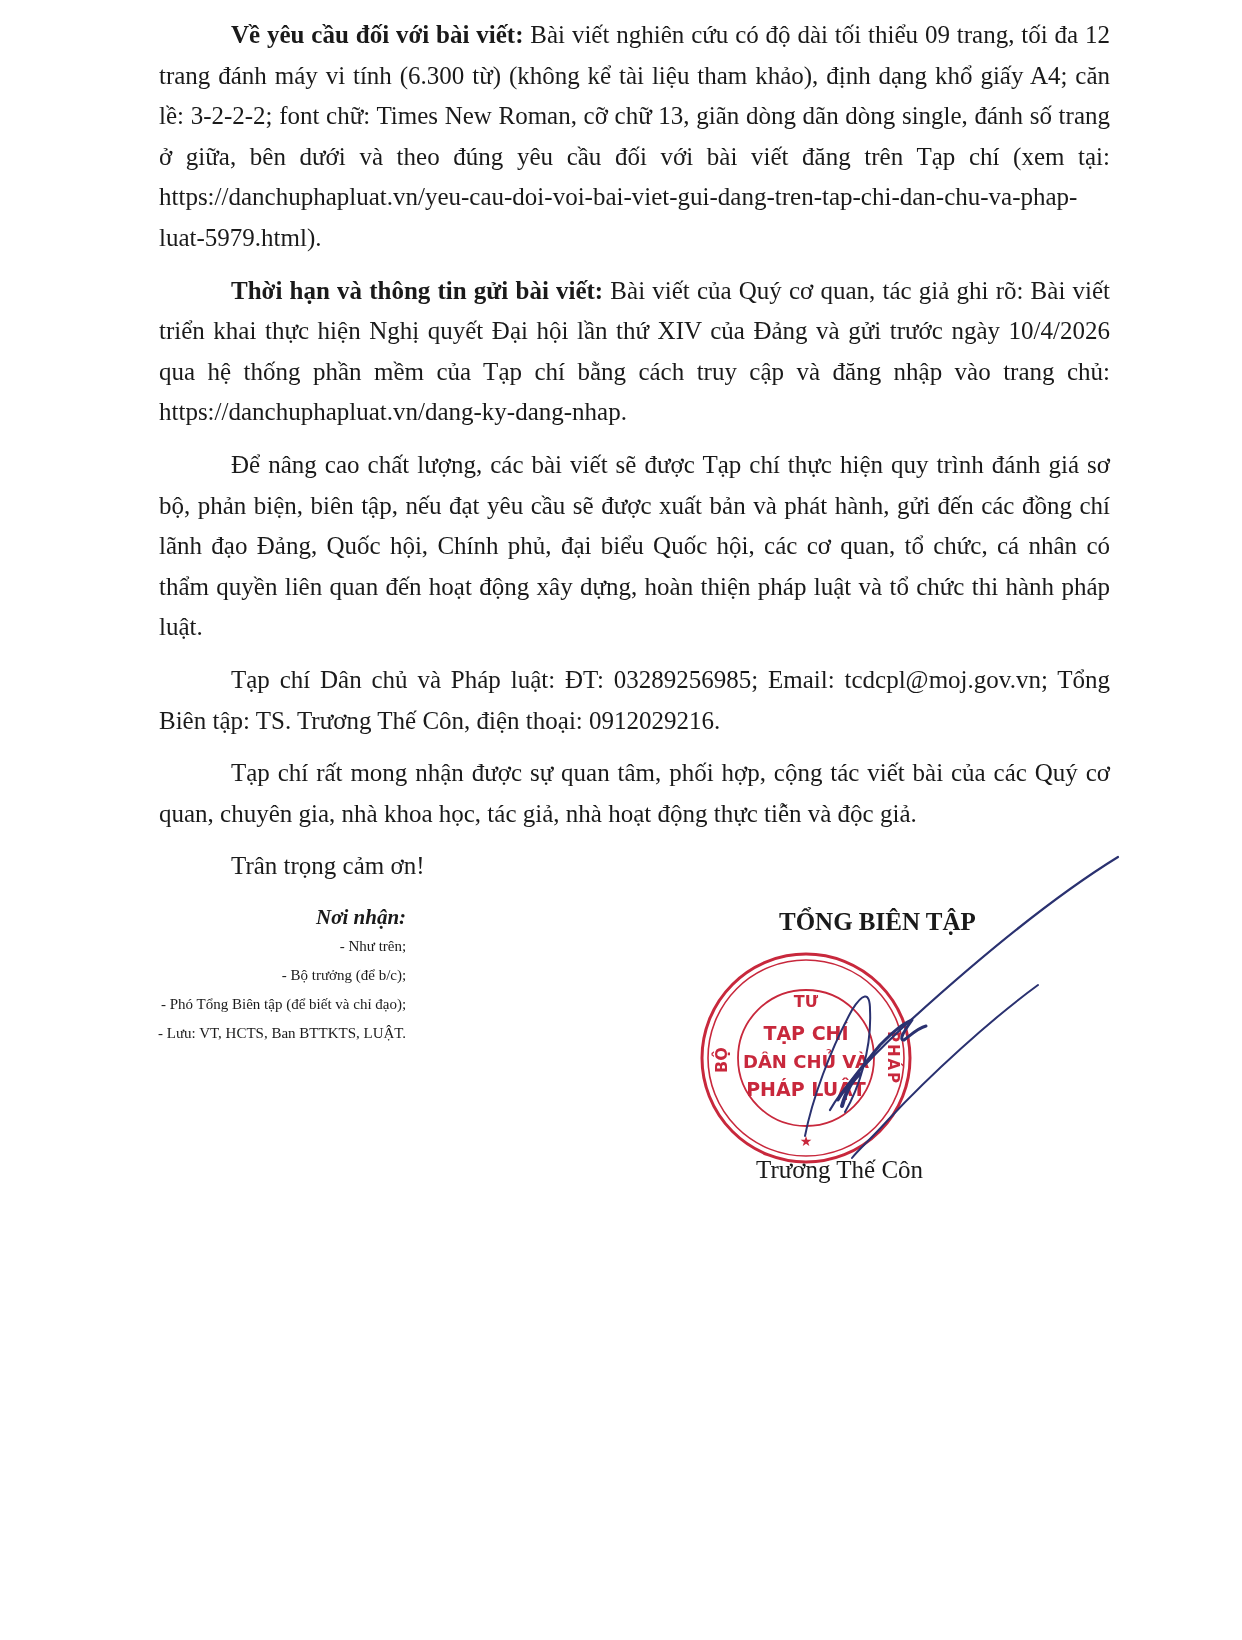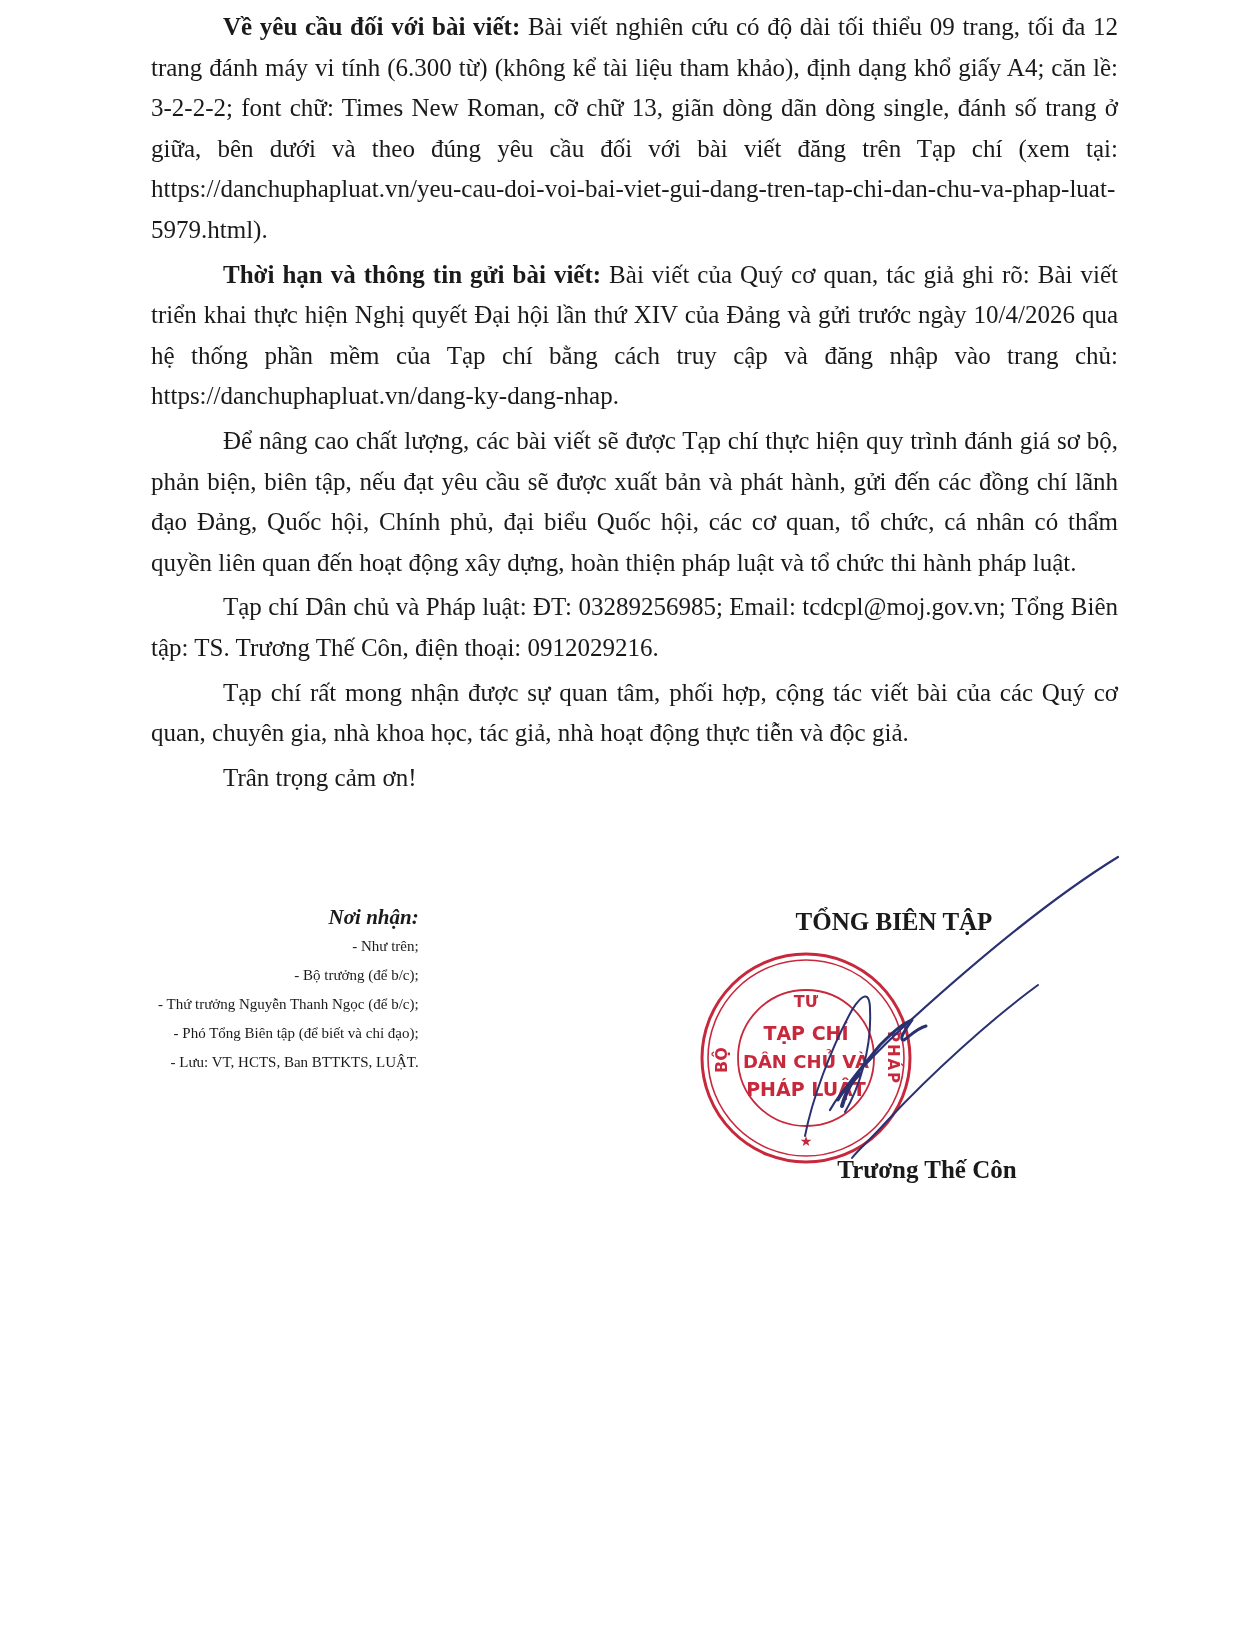--- a/index.html
+++ b/index.html
@@ -25,21 +25,21 @@
     .body-text {
       position: absolute;
       left: 147px;
       top: 3px;
       width: 975px;
       font-size: 25px;
       line-height: 40.6px;
       text-align: justify;
     }
     .body-text p {
-      margin: 4px;
+      margin: 12px;
       text-indent: 72px;
     }
     .body-text b {
       font-weight: bold;
     }
     .recipients {
       position: absolute;
       left: 158px;
       top: 902px;
       font-size: 19px;
@@ -53,33 +53,32 @@
       line-height: 30px;
     }
     .recipients .item {
       font-size: 15px;
     }
     .sign-title {
       position: absolute;
       left: 779px;
       top: 902px;
       width: 230px;
-      text-align: center;
       font-weight: bold;
       font-size: 25px;
       line-height: 40px;
       white-space: nowrap;
     }
     .sign-name {
       position: absolute;
-      left: 816px;
+      left: 756px;
       top: 1150px;
       width: 222px;
-      text-align: center;
-      font-weight: bold;
+      text-align: left;
+      font-weight: normal;
       font-size: 25px;
       line-height: 40px;
       white-space: nowrap;
     }
     .stamp-layer {
       position: absolute;
       left: 0; top: 0;
       width: 1242px;
       height: 1640px;
       pointer-events: none;
@@ -96,21 +95,20 @@
     <p><span>Để nâng cao chất lượng, các bài viết sẽ được Tạp chí thực hiện quy trình đánh giá sơ bộ, phản biện, biên tập, nếu đạt yêu cầu sẽ được xuất bản và phát hành, gửi đến các đồng chí lãnh đạo Đảng, Quốc hội, Chính phủ, đại biểu Quốc hội, các cơ quan, tổ chức, cá nhân có thẩm quyền liên quan đến hoạt động xây dựng, hoàn thiện pháp luật và tổ chức thi hành pháp luật.</span></p>
     <p><span>Tạp chí Dân chủ và Pháp luật: ĐT: 03289256985; Email: tcdcpl@moj.gov.vn; Tổng Biên tập: TS. Trương Thế Côn, điện thoại: 0912029216.</span></p>
     <p><span>Tạp chí rất mong nhận được sự quan tâm, phối hợp, cộng tác viết bài của các Quý cơ quan, chuyên gia, nhà khoa học, tác giả, nhà hoạt động thực tiễn và độc giả.</span></p>
     <p><span>Trân trọng cảm ơn!</span></p>
   </div>
 
   <div class="recipients">
     <div class="heading">Nơi nhận:</div>
     <div class="item">- Như trên;</div>
     <div class="item">- Bộ trưởng (để b/c);</div>
-    <div class="item">- Thứ trưởng Nguyễn Thanh Ngọc (để b/c);</div>
     <div class="item">- Phó Tổng Biên tập (để biết và chỉ đạo);</div>
     <div class="item">- Lưu: VT, HCTS, Ban BTTKTS, LUẬT.</div>
   </div>
 
   <div class="sign-title">TỔNG BIÊN TẬP</div>
 
   <svg class="stamp-layer" viewBox="0 0 1242 1640" xmlns="http://www.w3.org/2000/svg">
     <defs>
       <path id="arc-top" d="M 726 1058 A 80 80 0 0 1 886 1058"></path>
       <path id="arc-left" d="M 730 1110 A 80 80 0 0 1 730 1000"></path>

